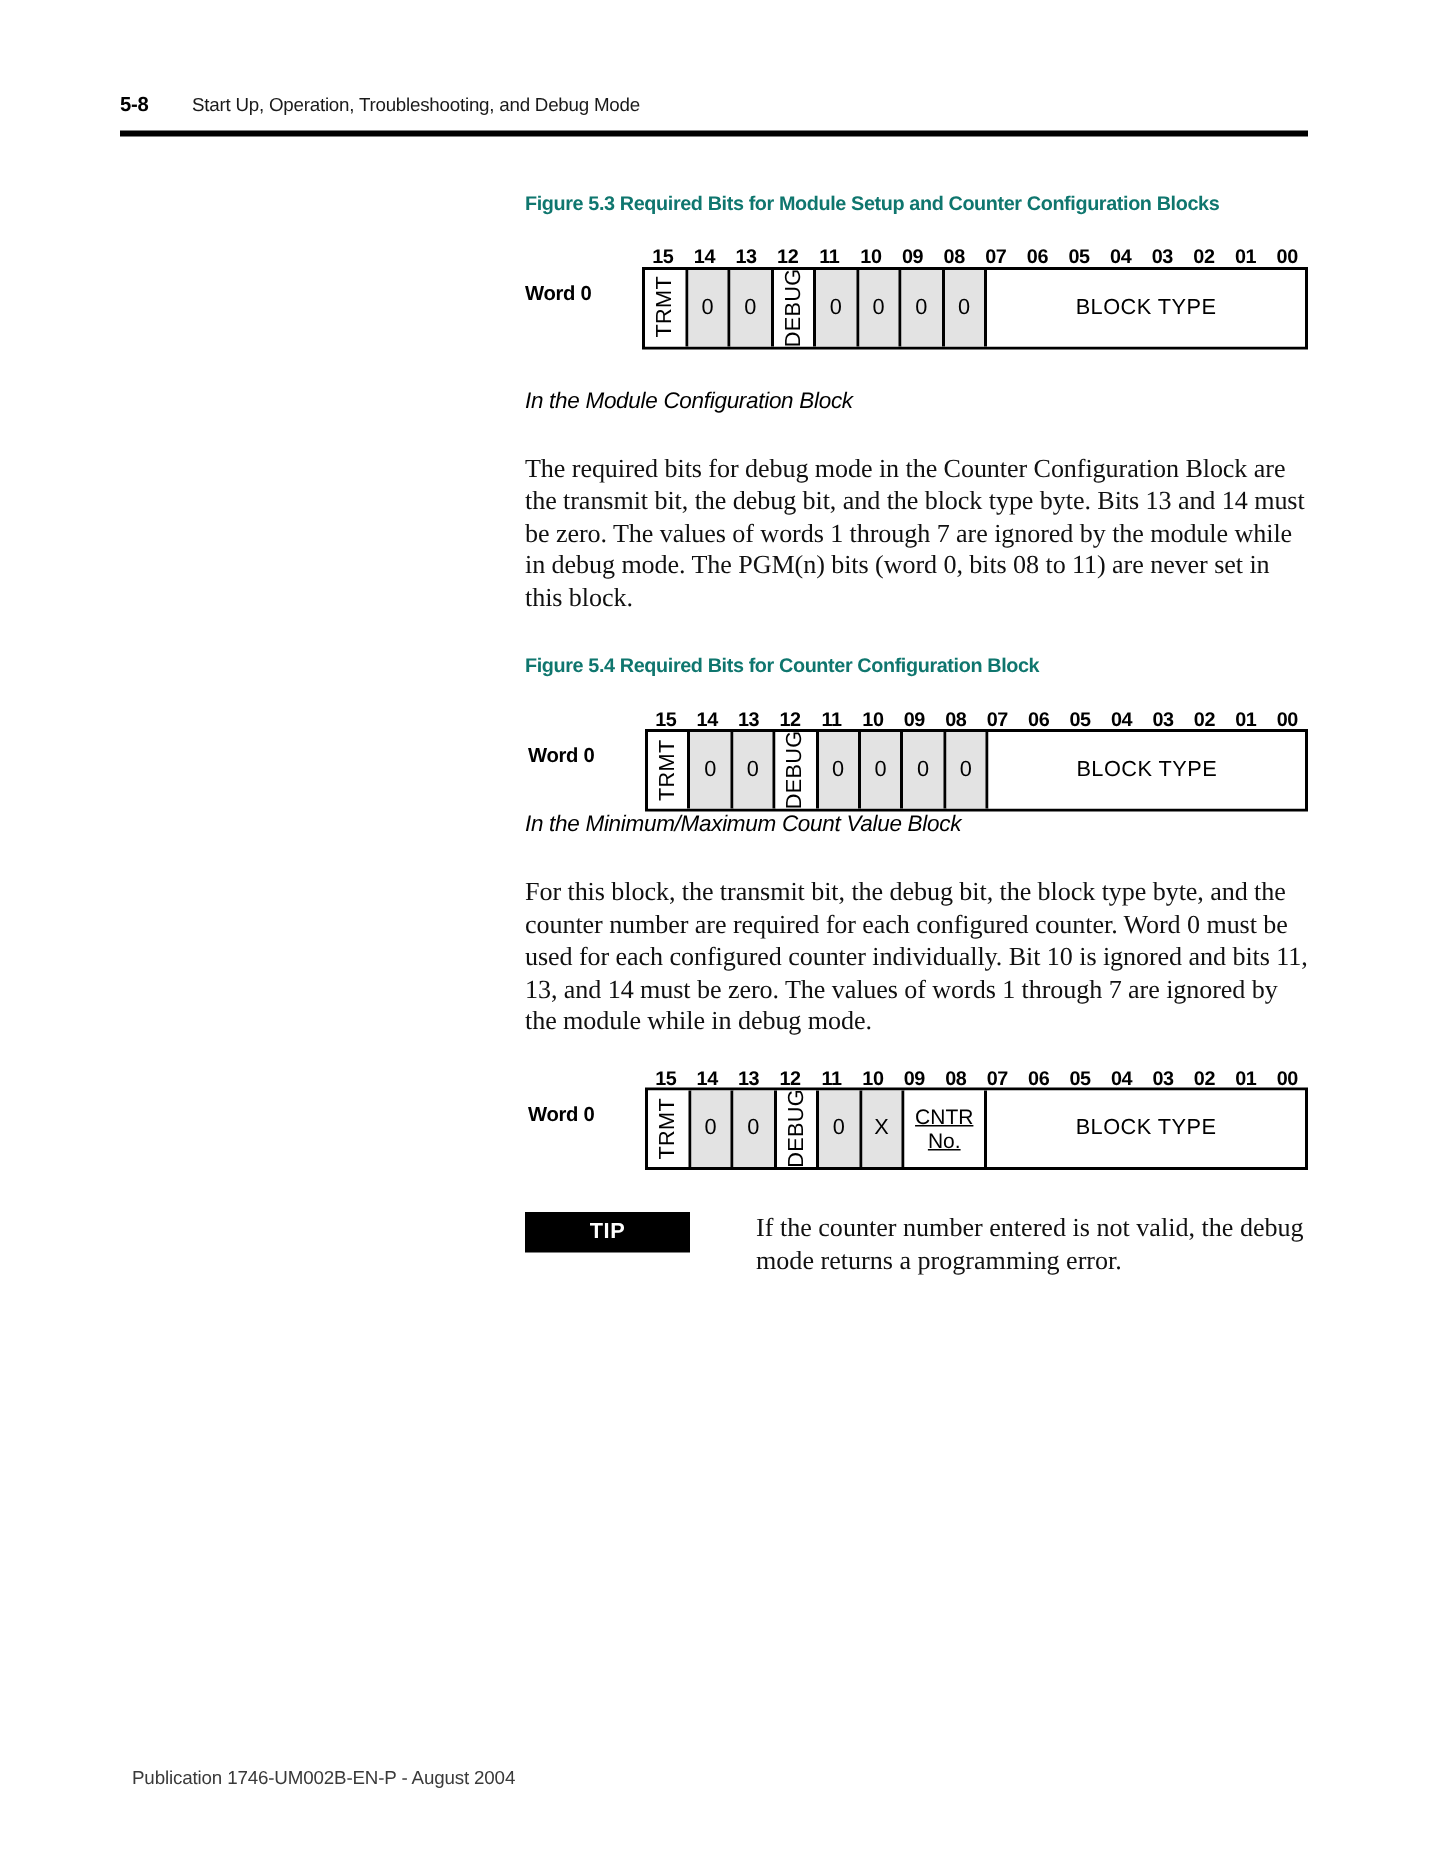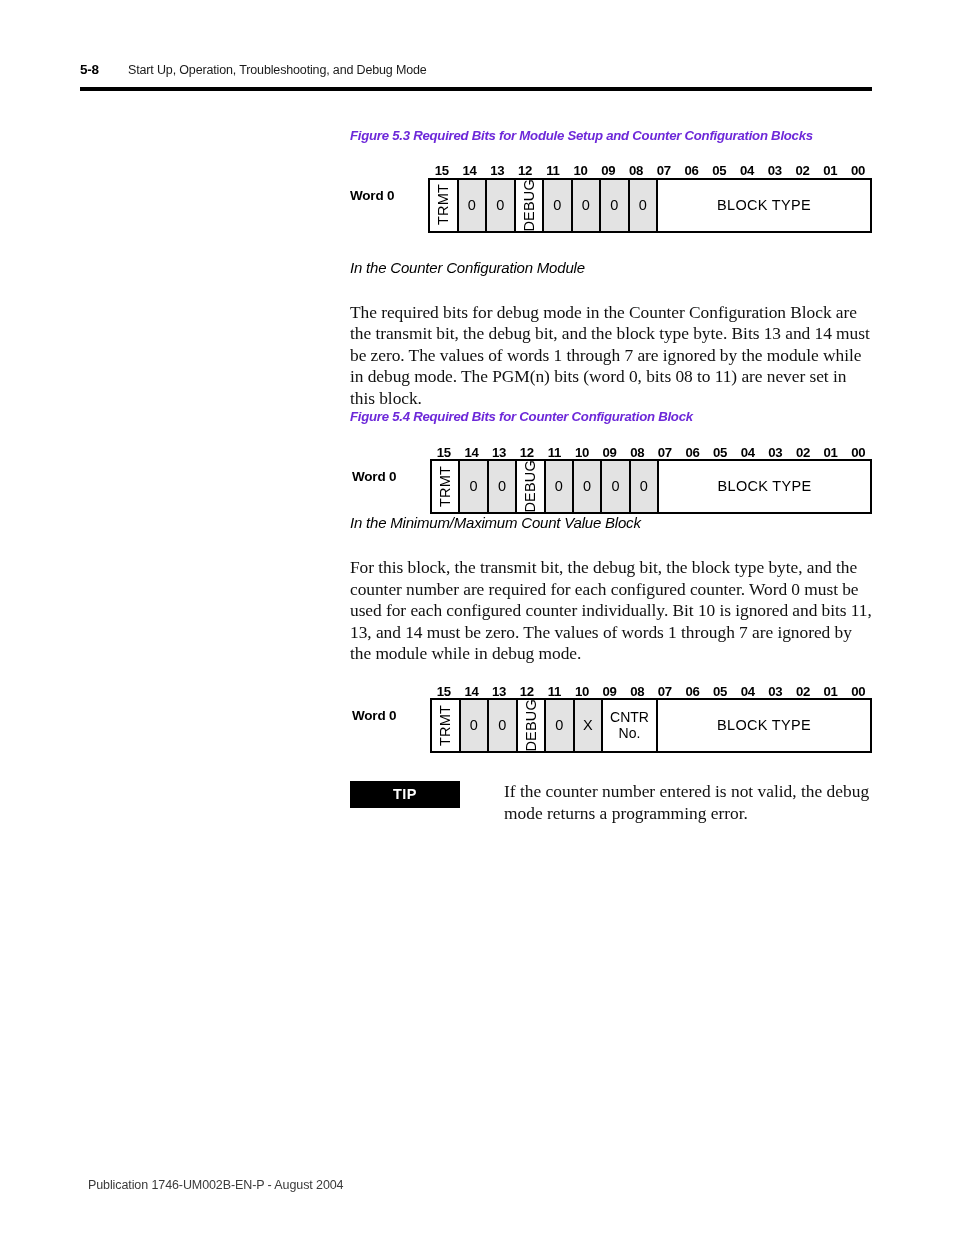--- a/index.html
+++ b/index.html
@@ -62,22 +62,21 @@
     top: 128px;
     width: 522px;
   }
 
   .fig-caption {
     font-family: "Liberation Sans", "DejaVu Sans", sans-serif;
     font-weight: bold;
     font-size: 13.2px;
     letter-spacing: -0.25px;
     line-height: 1.25;
-    color: #6d28d9;
-    font-style: italic;
+    color: #0f766e;
   }
 
   .subhead {
     font-family: "Liberation Sans", "DejaVu Sans", sans-serif;
     font-style: italic;
     font-size: 15px;
     letter-spacing: -0.2px;
     color: #000;
   }
 
@@ -279,25 +278,25 @@
               </div>
               <div class="cell" style="flex: 8 1 0px;">
                 <span class="wide-label">BLOCK TYPE</span>
               </div>
             </div>
         </div>
       </div>
     </div>
 
 
-    <div class="subhead" style="margin-top:26px;">In the Counter Configuration Module</div>
+    <div class="subhead" style="margin-top:26px;">In the Module Configuration Block</div>
 
     <p class="body" style="margin-top:26px;">The required bits for debug mode in the Counter Configuration Block are the transmit bit, the debug bit, and the block type byte. Bits 13 and 14 must be zero. The values of words 1 through 7 are ignored by the module while in debug mode. The PGM(n) bits (word 0, bits 08 to 11) are never set in this block.</p>
 
-    <div class="fig-caption" style="">Figure 5.4 Required Bits for Counter Configuration Block</div>
+    <div class="fig-caption" style="margin-top:27px;">Figure 5.4 Required Bits for Counter Configuration Block</div>
     <div class="figure" style="margin-top:14px; margin-left:2px;">
       <div class="bitfig">
         <div class="word-label" style="flex:0 0 68px;">Word 0</div>
         <div class="bit-table-wrap">
           <div class="bit-header">
               <span class="bh" style="flex: 1 1 0px;">15</span>
               <span class="bh" style="flex: 1 1 0px;">14</span>
               <span class="bh" style="flex: 1 1 0px;">13</span>
               <span class="bh" style="flex: 1 1 0px;">12</span>
               <span class="bh" style="flex: 1 1 0px;">11</span>
@@ -384,21 +383,21 @@
               </div>
               <div class="cell" style="flex: 1 1 0px;">
                 <span class="vert">DEBUG</span>
               </div>
               <div class="cell shaded" style="flex: 1 1 0px;">
                 <span class="flat">0</span>
               </div>
               <div class="cell shaded" style="flex: 1 1 0px;">
                 <span class="flat">X</span>
               </div>
-              <div class="cell" style="flex: 2 1 0px;">
+              <div class="cell" style="flex: 2 1 0px; text-decoration: underline;">
                 <span class="two-line">CNTR<br>No.</span>
               </div>
               <div class="cell" style="flex: 8 1 0px;">
                 <span class="wide-label">BLOCK TYPE</span>
               </div>
             </div>
         </div>
       </div>
     </div>
 

